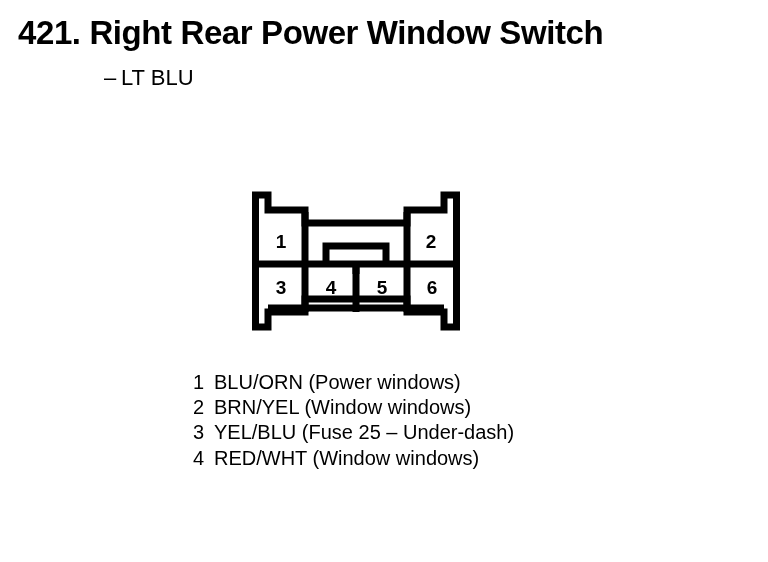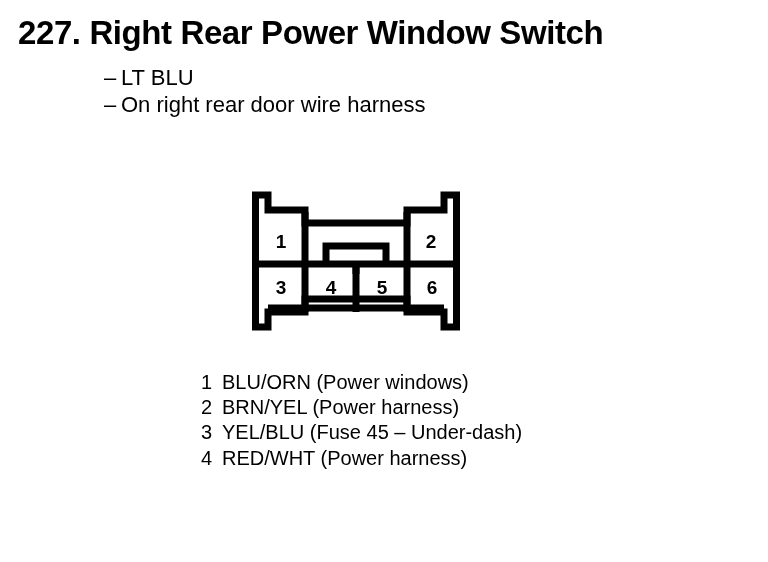--- a/index.html
+++ b/index.html
@@ -61,21 +61,21 @@
   .pin-num {
     font-family: "Liberation Sans", sans-serif;
     font-size: 19px;
     font-weight: bold;
     fill: #000000;
   }
 
   
   #pin-legend {
     position: absolute;
-    left: 188px;
+    left: 180px;
     top: 370px;
     font-size: 20px;
     line-height: 25.2px;
   }
   .legend-row {
     white-space: nowrap;
     display: block;
   }
   .legend-num {
     display: inline-block;
@@ -83,28 +83,25 @@
     text-align: right;
   }
   .legend-desc {
     display: inline-block;
     padding-left: 10px;
   }
 </style>
 </head>
 <body>
 
-<div id="page-title">227. Right Rear Power Window Switch</div>
+<div id="page-title">421. Right Rear Power Window Switch</div>
 
 <div id="attributes">
   <span class="attr-line">
     <span class="attr-dash">–</span><span>LT BLU</span>
-  </span>
-  <span class="attr-line">
-    <span class="attr-dash">–</span><span>On right rear door wire harness</span>
   </span>
 </div>
 
 <div id="connector">
   <svg width="216" height="142" viewBox="0 0 216 142" xmlns="http://www.w3.org/2000/svg">
 
     <path fill="none" stroke="#000000" stroke-width="7" stroke-linejoin="miter" d="M 7.5,5
              L 20,5
              L 20,20
              L 57,20
@@ -150,21 +147,21 @@
     <text class="pin-num" x="134" y="104" text-anchor="middle">5</text>
     <text class="pin-num" x="184" y="104" text-anchor="middle">6</text>
   </svg>
 </div>
 
 <div id="pin-legend">
   <span class="legend-row">
     <span class="legend-num">1</span><span class="legend-desc">BLU/ORN (Power windows)</span>
   </span>
   <span class="legend-row">
-    <span class="legend-num">2</span><span class="legend-desc">BRN/YEL (Power harness)</span>
+    <span class="legend-num">2</span><span class="legend-desc">BRN/YEL (Window windows)</span>
   </span>
   <span class="legend-row">
-    <span class="legend-num">3</span><span class="legend-desc">YEL/BLU (Fuse 45 – Under-dash)</span>
+    <span class="legend-num">3</span><span class="legend-desc">YEL/BLU (Fuse 25 – Under-dash)</span>
   </span>
   <span class="legend-row">
-    <span class="legend-num">4</span><span class="legend-desc">RED/WHT (Power harness)</span>
+    <span class="legend-num">4</span><span class="legend-desc">RED/WHT (Window windows)</span>
   </span>
 </div>
 
 </body></html>

